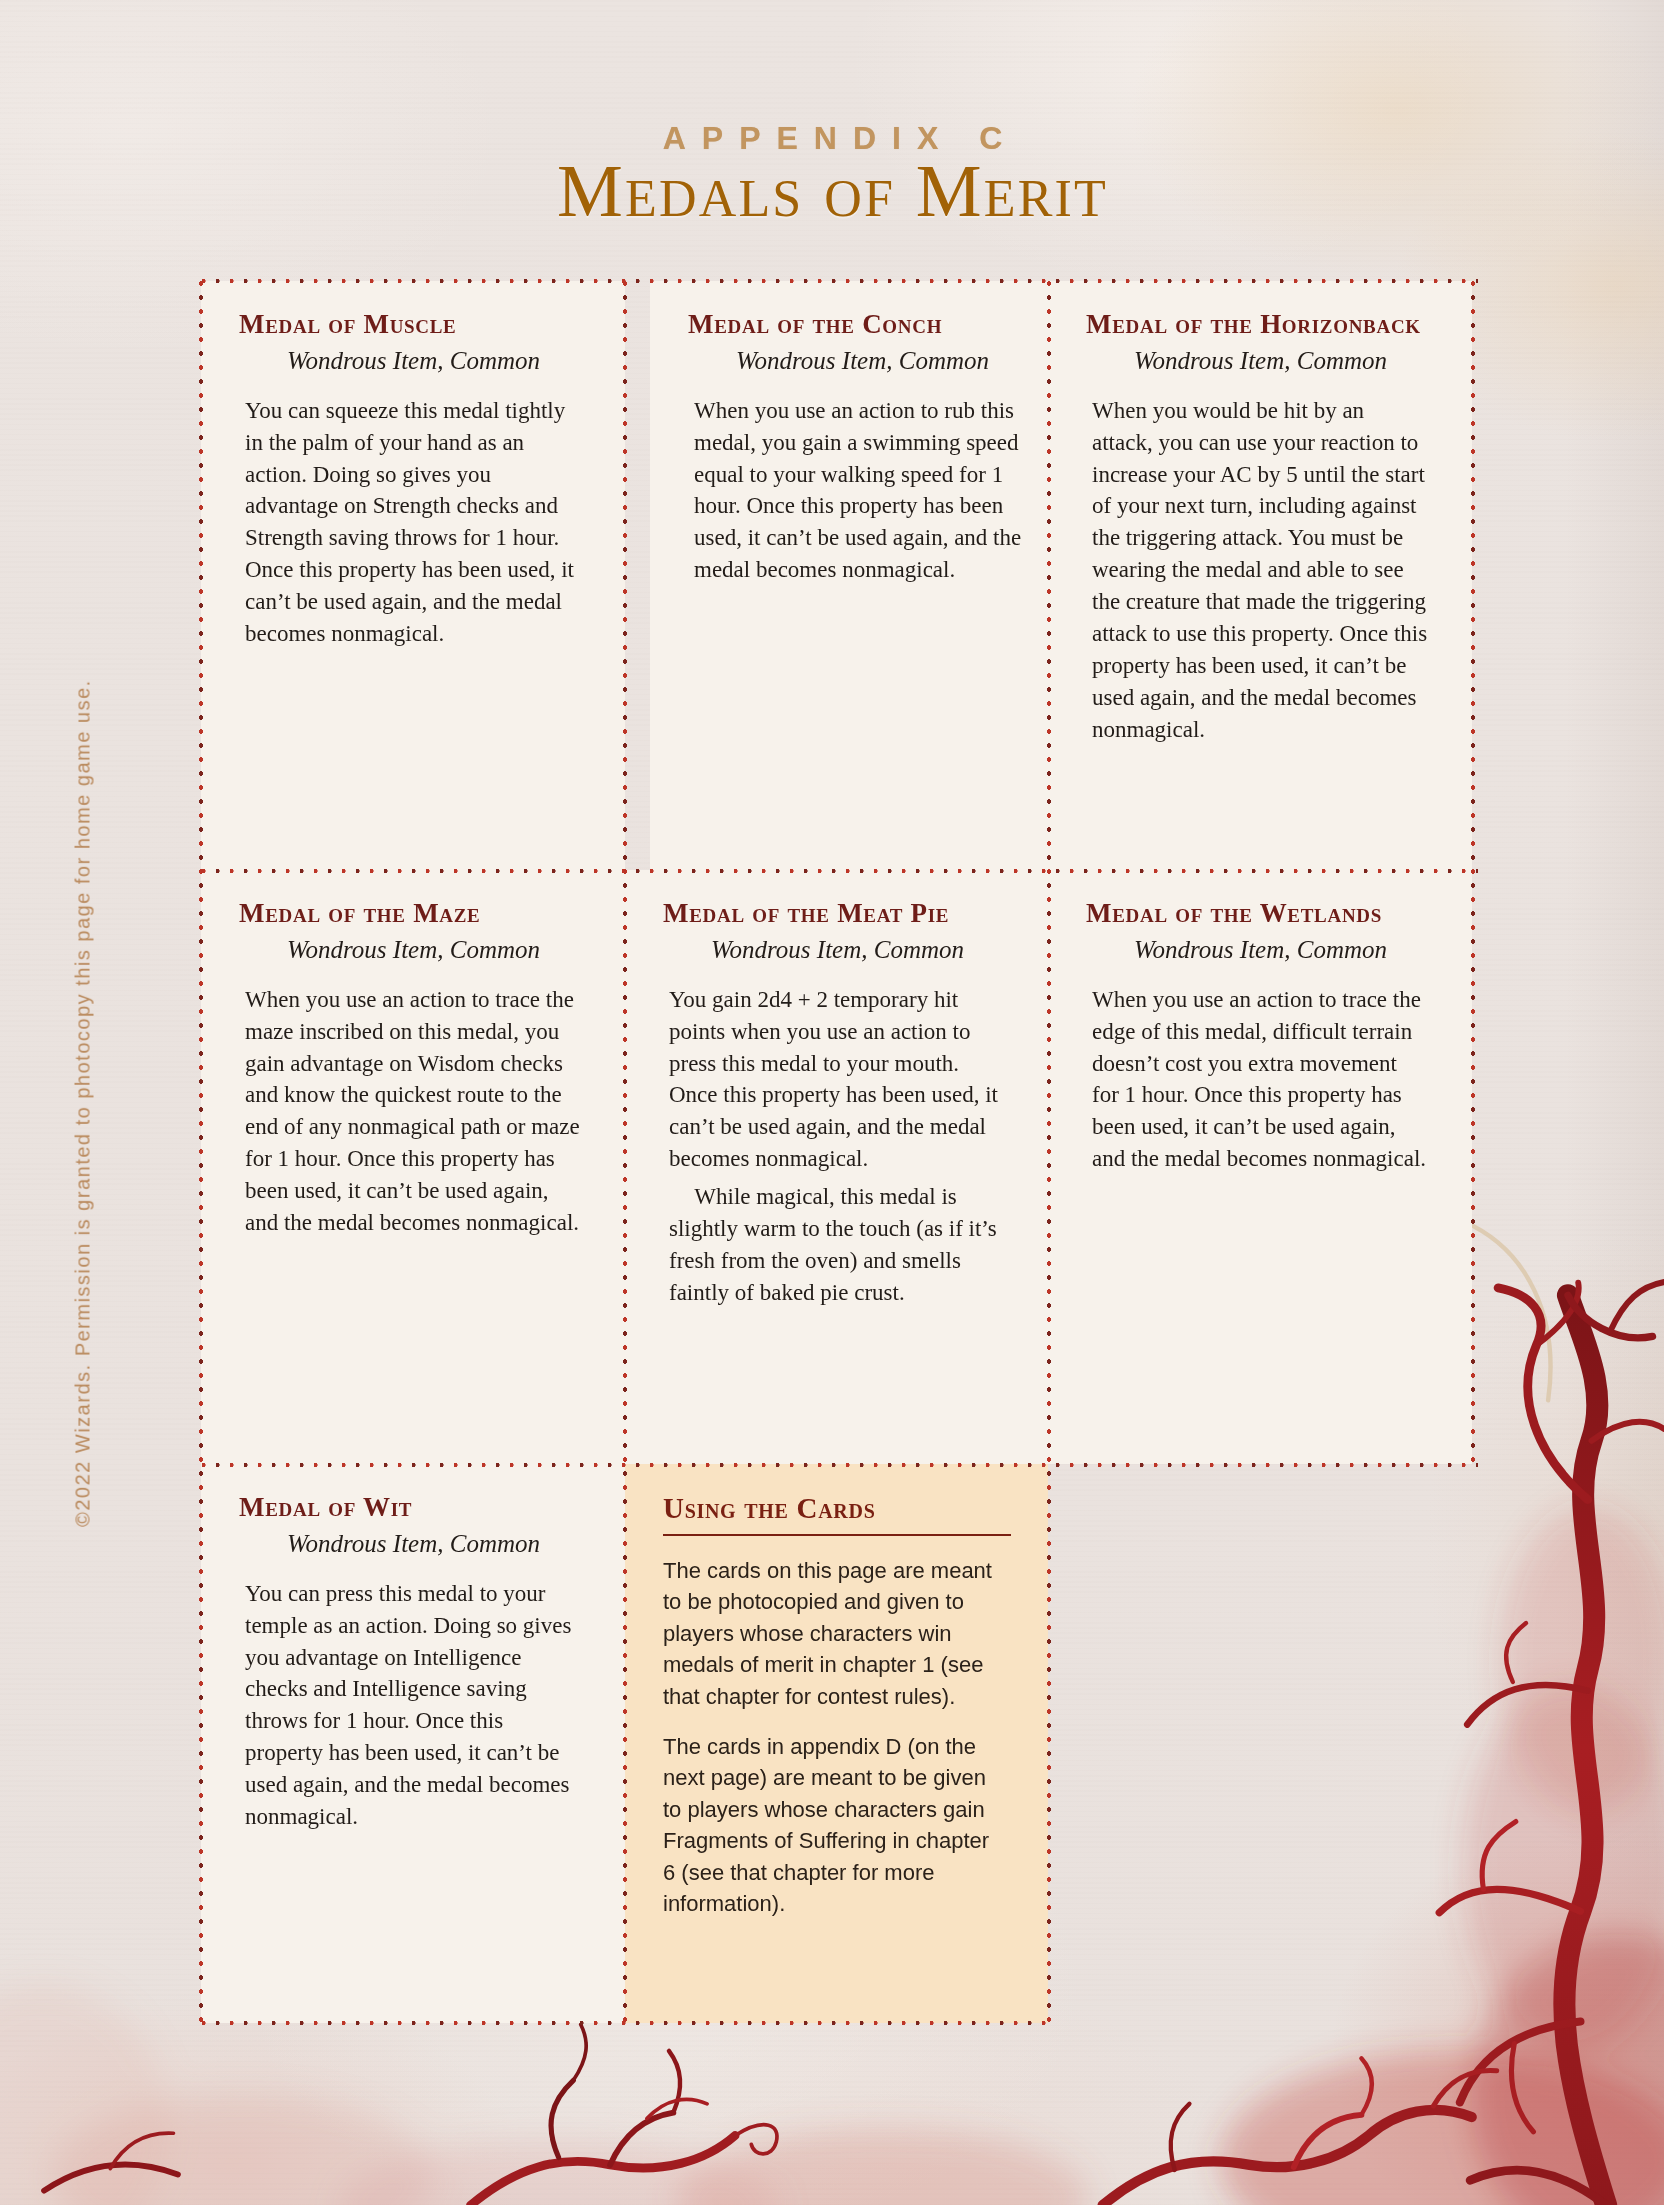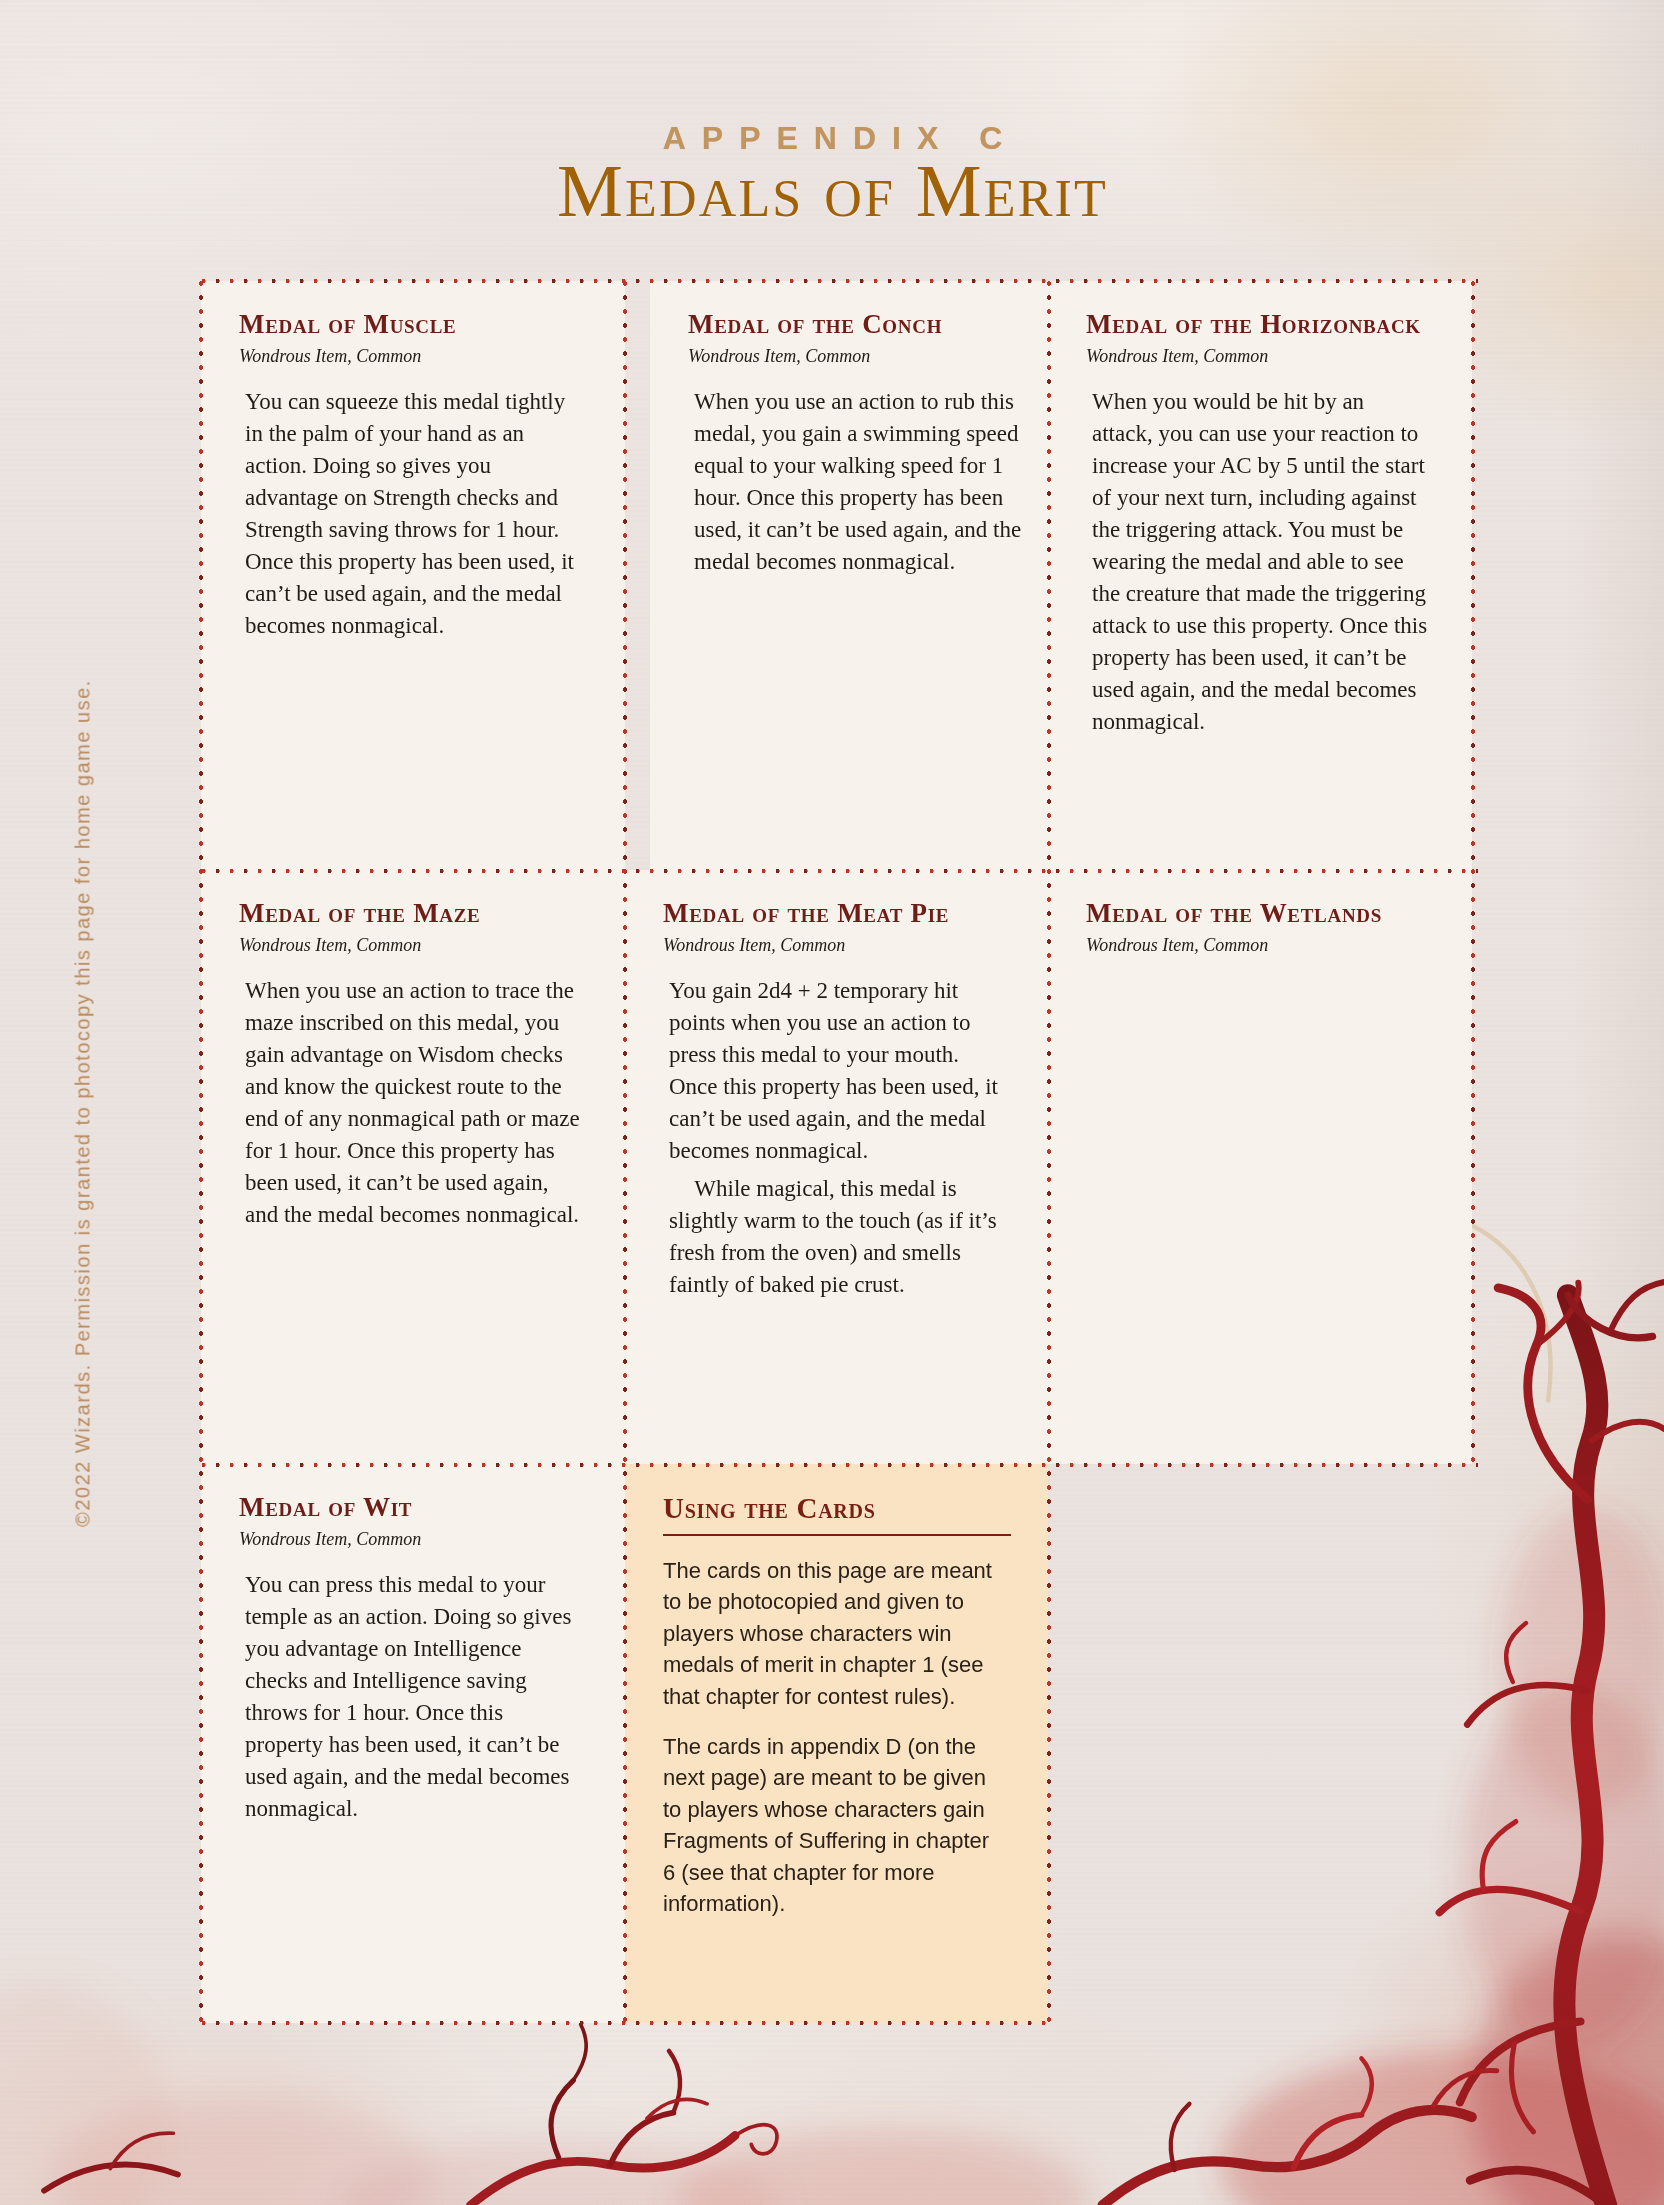--- a/index.html
+++ b/index.html
@@ -56,22 +56,23 @@
 
   
   .cell{position:absolute;z-index:2;background:#f7f2eb;}
   .cell.info-cell{background:#f9e3c3;}
   .cell-inner{padding:29px 37px 0 38px;}
   .card-title{
     margin:0;font-variant:small-caps;font-weight:bold;
     font-size:27px;line-height:1.1;letter-spacing:0.7px;color:#6e1d18;
   }
   .card-subtitle{
-    font-style:italic;font-size:18px;line-height:1.2;color:#221c18;
+    font-style:italic;font-size:25px;line-height:1.2;color:#221c18;
     margin-top:5.9px;
+    margin-left:48px;
   }
   .card-body p{
     margin:6px;font-size:23px;line-height:1.39;color:#221c18;
     margin-top:0;
   }
   .card-body p:first-child{margin-top:19px;}
   .card-body p.indent{text-indent:1.1em;}
 
   .info-title{
     margin:0;font-variant:small-caps;font-weight:bold;
@@ -215,20 +216,23 @@
     <div class="card-body">
       <p>You gain 2d4 + 2 temporary hit points when you use an action to press this medal to your mouth. Once this property has been used, it can’t be used again, and the medal becomes nonmagical.</p>
       <p class="indent">While magical, this medal is slightly warm to the touch (as if it’s fresh from the oven) and smells faintly of baked pie crust.</p>
     </div>
   </div>
 </div>
 <div class="cell" style="left:1048px;top:870px;width:424px;height:594px">
   <div class="cell-inner">
     <h3 class="card-title">Medal of the Wetlands</h3>
     <div class="card-subtitle">Wondrous Item, Common</div>
+    <div class="card-body">
+      <p>When you use an action to trace the edge of this medal, difficult terrain doesn’t cost you extra movement for 1 hour. Once this property has been used, it can’t be used again, and the medal becomes nonmagical.</p>
+    </div>
   </div>
 </div>
 
 <div class="cell" style="left:201px;top:1464px;width:424px;height:559px">
   <div class="cell-inner">
     <h3 class="card-title">Medal of Wit</h3>
     <div class="card-subtitle">Wondrous Item, Common</div>
     <div class="card-body">
       <p>You can press this medal to your temple as an action. Doing so gives you advantage on Intelligence checks and Intelligence saving throws for 1 hour. Once this property has been used, it can’t be used again, and the medal becomes nonmagical.</p>
     </div>

